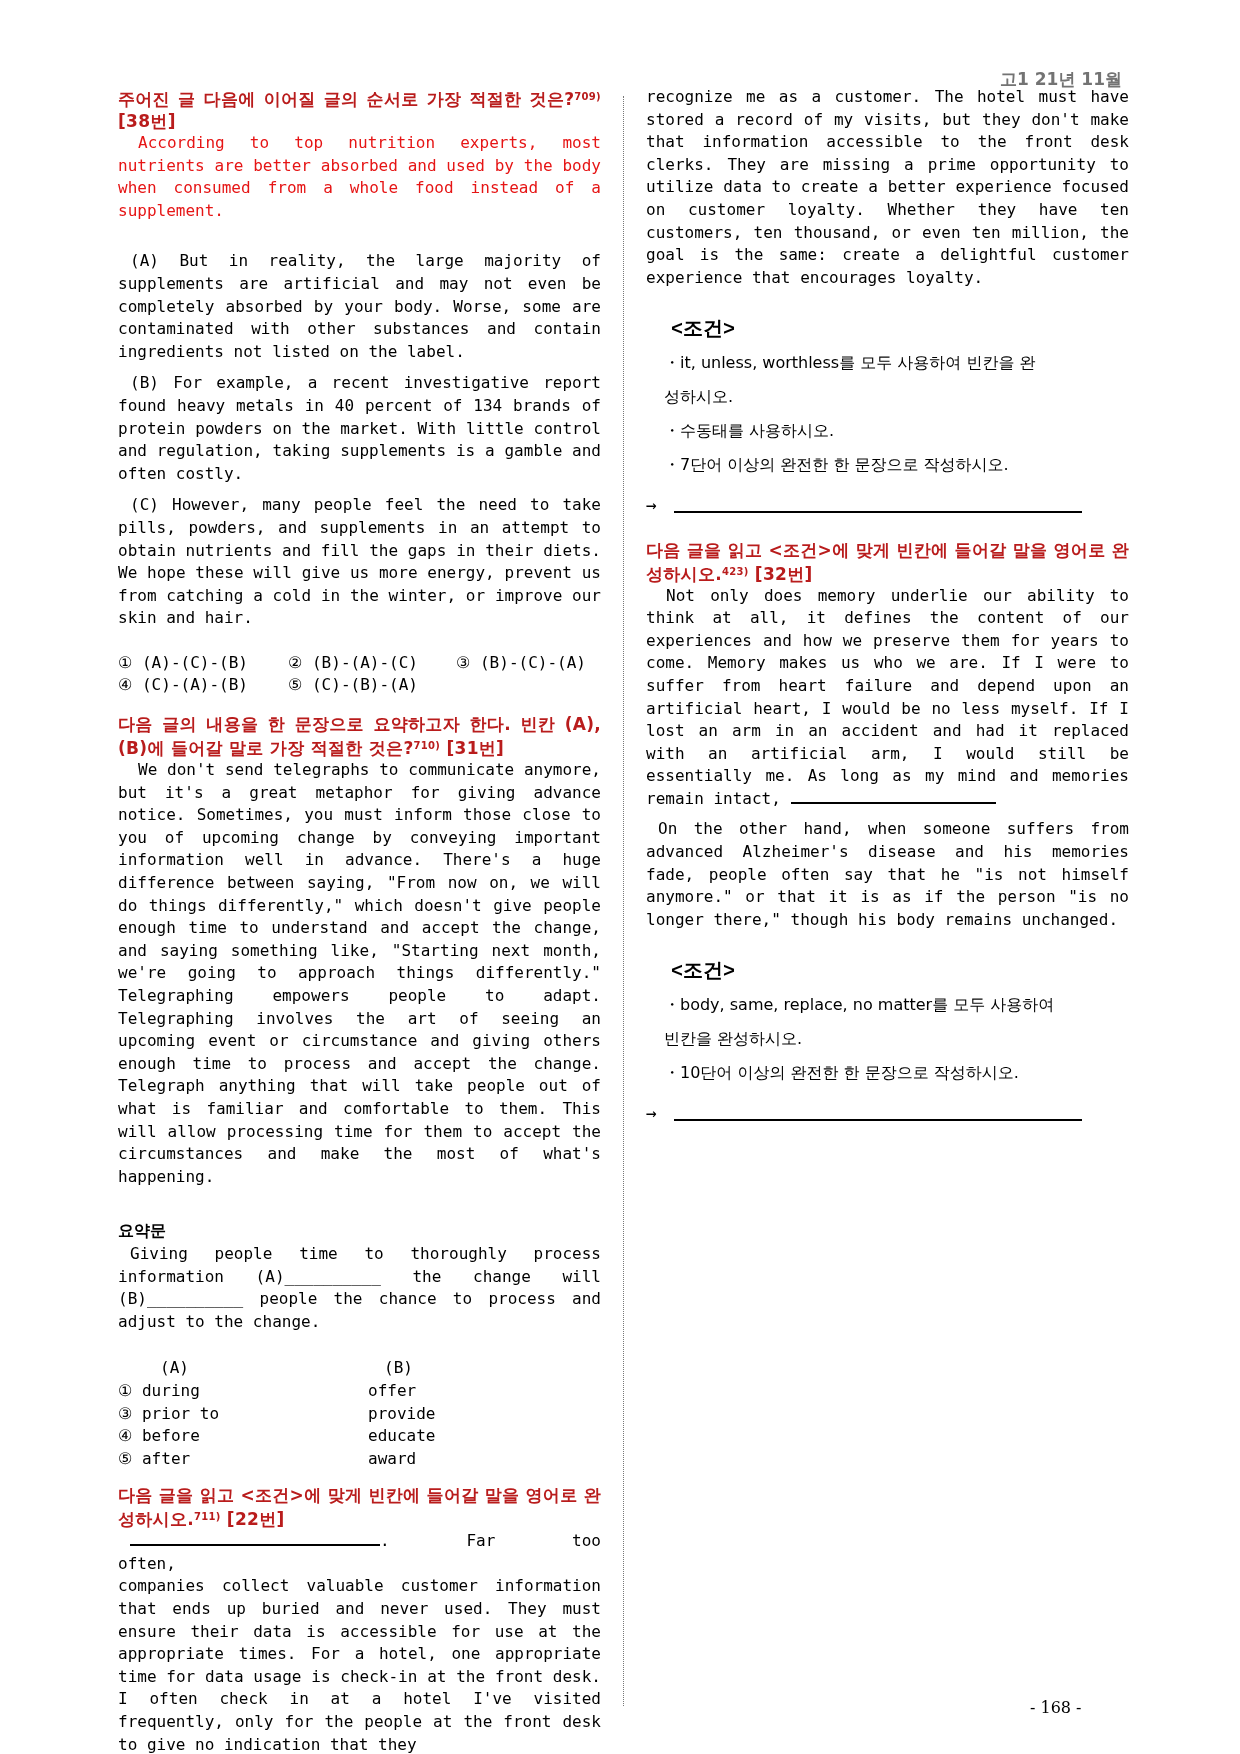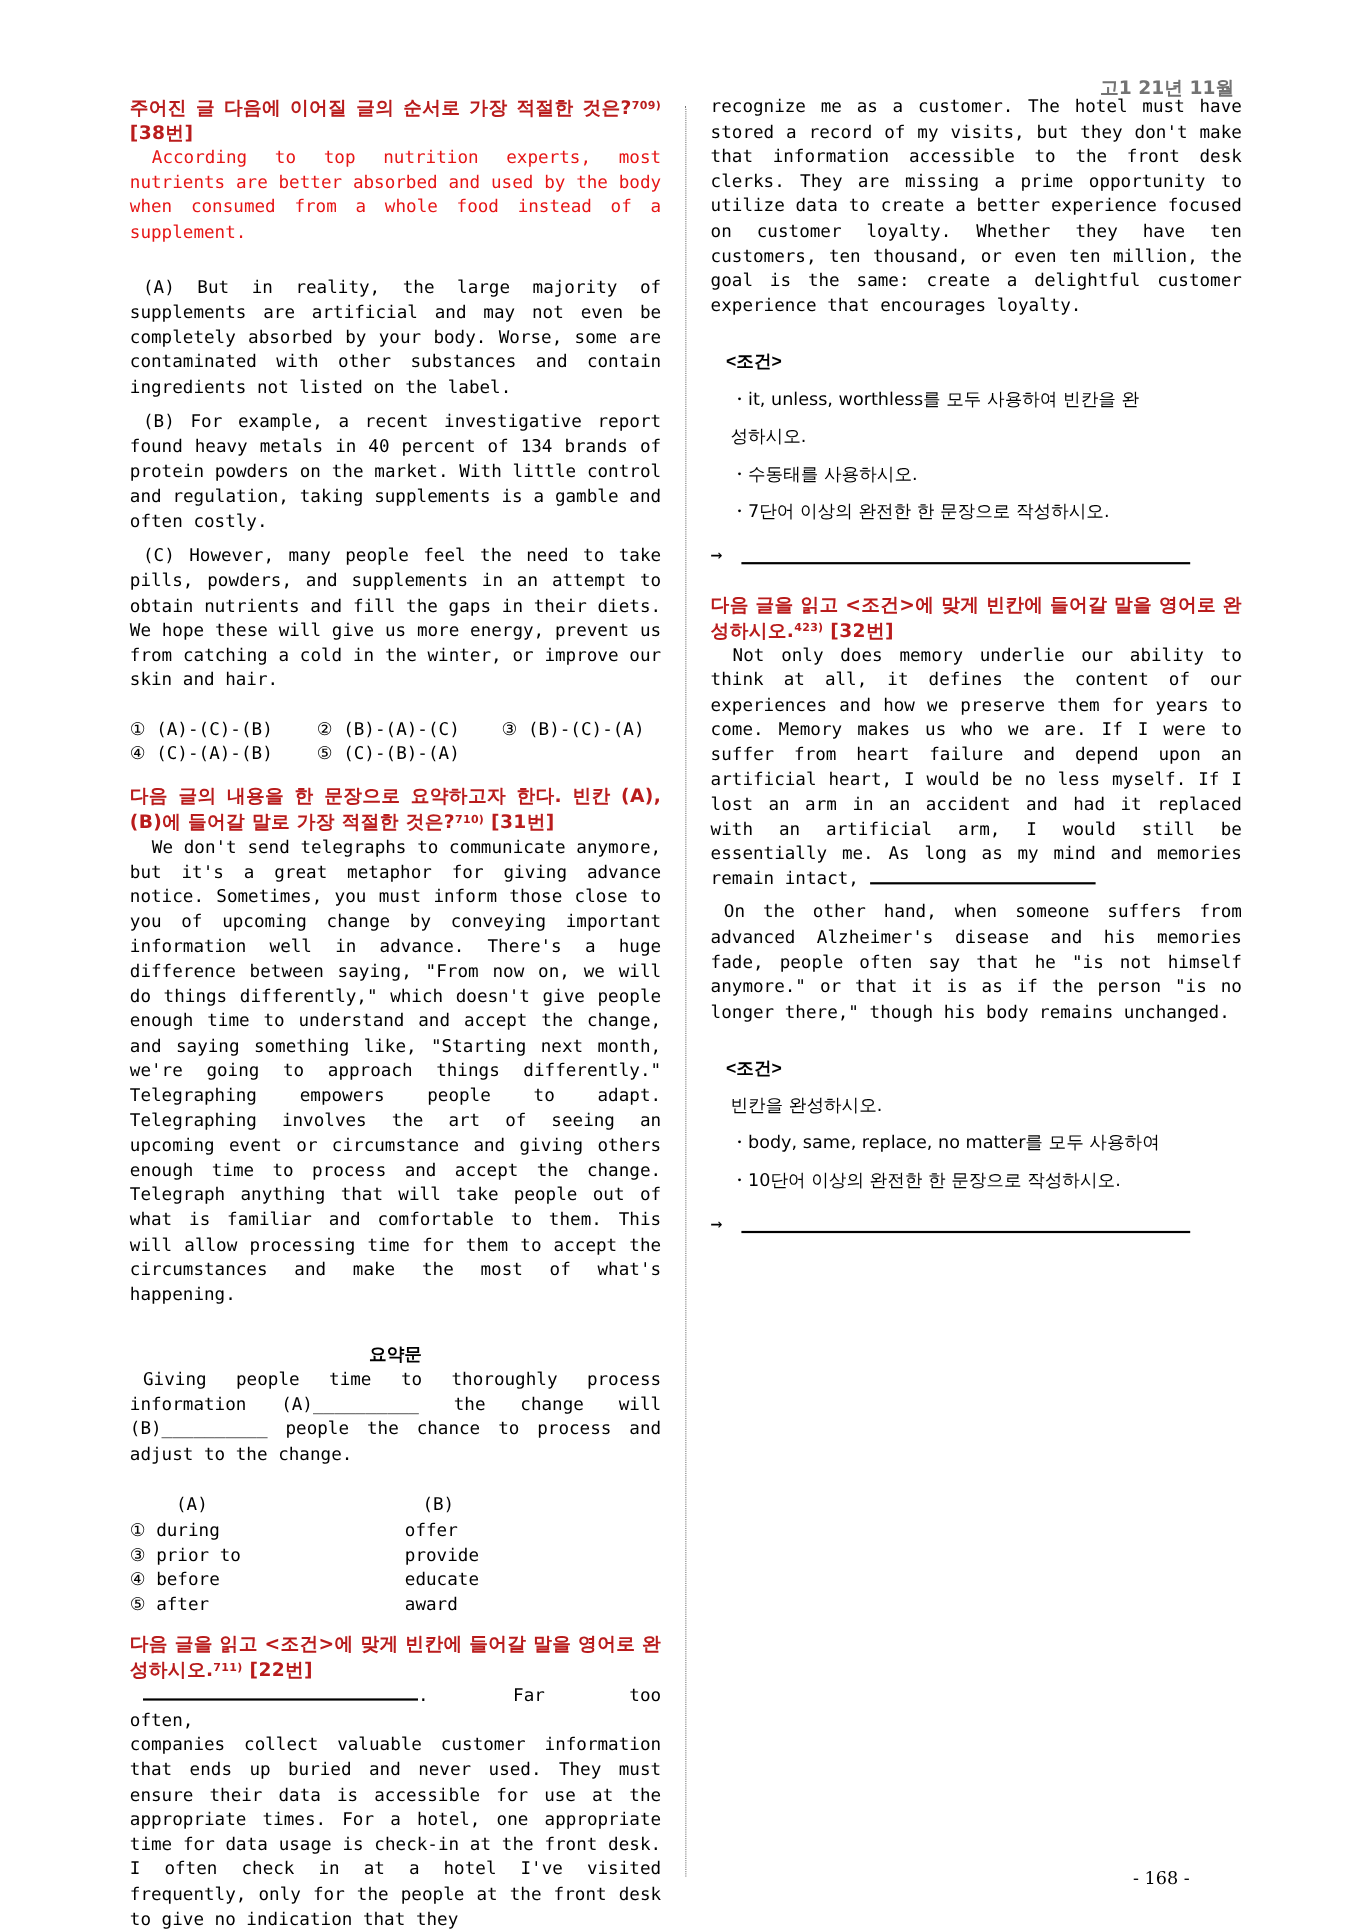--- a/index.html
+++ b/index.html
@@ -18,22 +18,22 @@
   .red { color: #e61515; }
   .ind { text-indent: 20px; }
   .ind-s { text-indent: 12px; }
   .gap-s { height: 12px; }
   .gap-m { height: 24px; }
   .opt-row { display: flex; white-space: pre; }
   .opt-row span { display: inline-block; }
   .w1 { width: 170px; } .w2 { width: 168px; }
   .table-row { display: flex; white-space: pre; }
   .table-row .c1 { width: 250px; }
-  .summary-label { font-family: "DejaVu Sans", sans-serif; font-weight: bold; font-size: 16px; text-align: center; }
-  .cond-title { font-family: Liberation Sans, sans-serif; font-weight: bold; font-size: 16px; margin-left: 14px; }
+  .summary-label { font-family: "DejaVu Sans", sans-serif; font-weight: bold; font-size: 16px; }
+  .cond-title { font-family: Liberation Mono, monospace; font-weight: bold; font-size: 20px; margin-left: 25px; }
   .cond-item { font-family: "DejaVu Sans", sans-serif; font-size: 16px; line-height: 34px; margin-left: 18px; }
   .cond-item.cont { }
   .answer-line { display: flex; align-items: center; margin-top: 6px; }
   .answer-line .arrow { font-size: 18px; width: 28px; }
   .answer-line .line { width: 408px; border-bottom: 2px solid #000; height: 14px; }
   .blank-inline { display: inline-block; border-bottom: 2px solid #000; vertical-align: baseline; }
   .page-num { position: absolute; left: 1030px; top: 1698px; font-family: "DejaVu Serif", serif; font-size: 16px; }
 </style>
 </head>
 <body>
@@ -115,22 +115,22 @@
   </div>
   <p class="para ind">
     <span>Not only does memory underlie our ability to think at all, it defines the content of our experiences and how we preserve them for years to come. Memory makes us who we are. If I were to suffer from heart failure and depend upon an artificial heart, I would be no less myself. If I lost an arm in an accident and had it replaced with an artificial arm, I would still be essentially me. As long as my mind and memories remain intact,</span>
     <span class="blank-inline" style="width:205px;height:14px"></span>
   </p>
   <div style="height:8px"></div>
   <p class="para ind-s">On the other hand, when someone suffers from advanced Alzheimer's disease and his memories fade, people often say that he "is not himself anymore." or that it is as if the person "is no longer there," though his body remains unchanged.</p>
   <div style="height:30px"></div>
   <div class="cond-title">&lt;조건&gt;</div>
   <div style="height:4px"></div>
+  <div class="cond-item">・body, same, replace, no matter를 모두 사용하여</div>
   <div class="cond-item cont">빈칸을 완성하시오.</div>
-  <div class="cond-item">・body, same, replace, no matter를 모두 사용하여</div>
   <div class="cond-item">・10단어 이상의 완전한 한 문장으로 작성하시오.</div>
   <div style="height:6px"></div>
   <div class="answer-line">
     <span class="arrow">→</span>
     <span class="line"></span>
   </div>
 </div>
 
 <div class="page-num">- 168 -</div>
 

